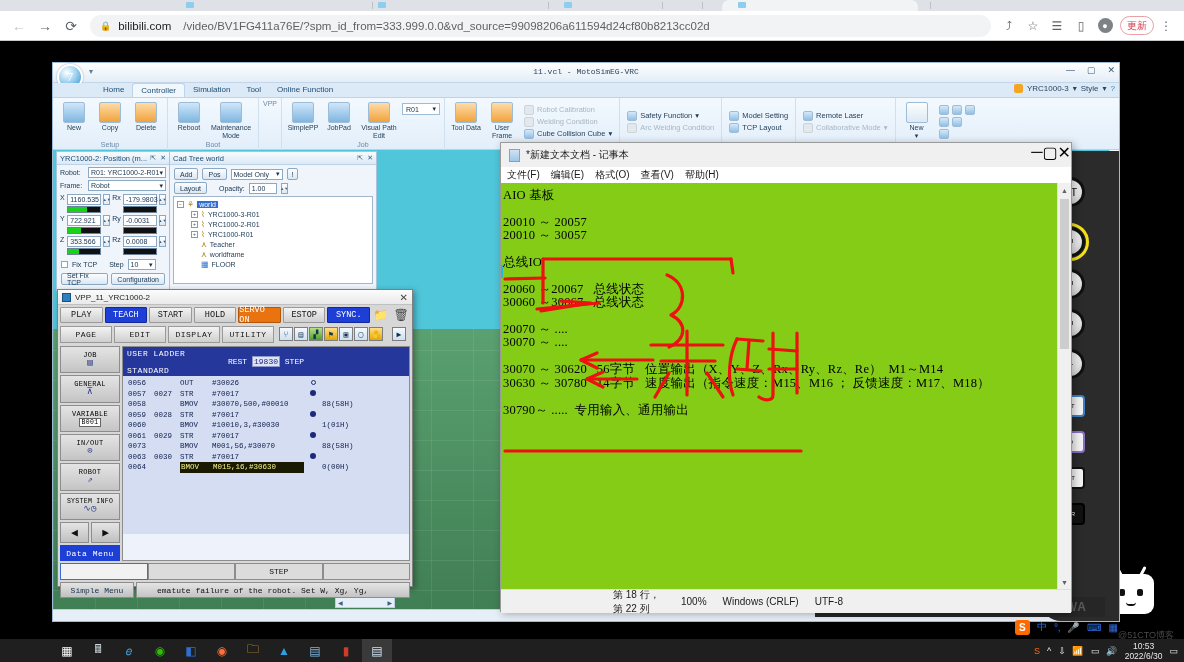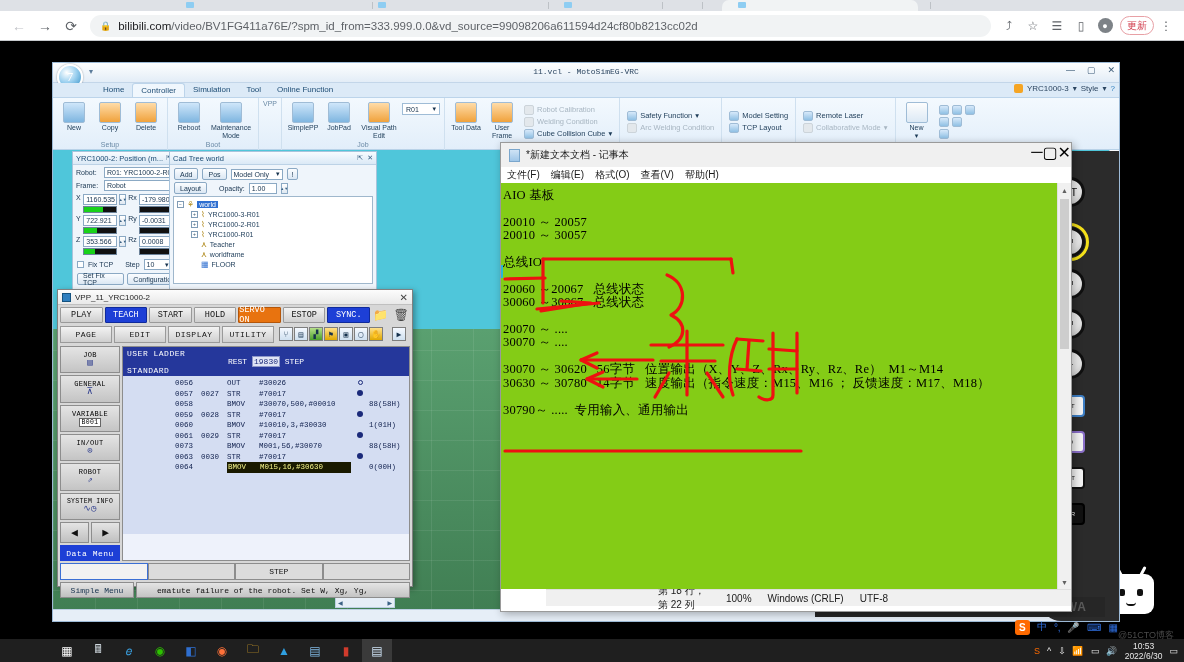--- a/index.html
+++ b/index.html
@@ -36,21 +36,21 @@
     color: #5f6368; font-size: 14px; border-radius: 13px; flex: none;
   }
   .nav-btn.disabled { color: #c0c3c7; }
   .omnibox {
     flex: 1; height: 22px; background: #f1f3f4; border-radius: 11px;
     display: flex; align-items: center; padding: 0 10px; margin: 0 6px;
     font-size: 11.5px; color: #202124; overflow: hidden; white-space: nowrap;
   }
   .lock-icon { margin-right: 7px; font-size: 9px; color: #5f6368; }
   .omnibox .host { color: #202124; }
-  .omnibox .rest { color: #5f6368; }
+  .omnibox .rest { color: #5f6368; padding-left: 12px; }
   .tb-icon {
     width: 24px; height: 24px; display: flex; align-items: center; justify-content: center;
     font-size: 12px; color: #5f6368; flex: none;
   }
   .update-pill {
     border: 1px solid #e8a0a5; border-radius: 11px; height: 19px;
     display: flex; align-items: center; padding: 0 6px; color: #d0394a;
     font-size: 10px; margin-left: 3px; flex: none;
   }
   .avatar-circle {
@@ -240,21 +240,21 @@
     display:flex;align-items:center;justify-content:center;font-size:11px;color:#111;}
   .mainmenu { height: 16px; background: #1d3fd6; color: #fff; font-size: 8px;
     display: flex; align-items: center; justify-content: center; letter-spacing:.5px; }
   .vpp-screen { flex: 1; margin: 0 2px 0 2px; background: #eef2fb; border: 1px solid #8d8d8d; }
   .lad-head { background: #25379b; color: #fff; padding: 2px 4px 1px; }
   .lad-h1 { font-size: 8px; letter-spacing: .5px; }
   .lad-rest { font-size: 8px; text-align: center; margin-top: -1px; }
   .lad-rest b { background: #dfe4f5; color: #1b2a7a; font-weight: normal; padding: 0 1px; border: 1px solid #8d97c9;}
   .lad-std { font-size: 8px; letter-spacing: .5px; }
   .lad-body { background: #d4ddf2; padding: 2px 0 0 0; height: 158px; }
-  .lad-row { display: flex; font-size: 7.5px; color: #10204e; line-height: 10.5px; padding-left: 5px; justify-content: flex-end;}
+  .lad-row { display: flex; font-size: 7.5px; color: #10204e; line-height: 10.5px; padding-left: 5px;}
   .lad-row .c1 { width: 26px; }
   .lad-row .c2 { width: 26px; }
   .lad-row .c3 { width: 32px; }
   .lad-row .c4 { width: 92px; }
   .lad-row .c5 { width: 18px; text-align:center;}
   .lad-row .c6 { width: 40px; }
   .lad-row.sel .hl { background: #1a1a00; color: #f5f58a; padding: 0 1px; display: inline-block; }
   .dot { display:inline-block; width:6px;height:6px;border-radius:50%; background:#1b2a7a;}
   .dot.open { background: transparent; border: 1px solid #1b2a7a; width:5px;height:5px;}
   .vpp-bottom { display: flex; margin: 2px; height: 17px; gap: 0; }
@@ -281,22 +281,22 @@
   .np-canvas { position: relative; height: 406px; background: #84cc16; overflow: hidden; border-top: 0; }
   .np-text {
     position: absolute; left: 2px; top: 6px; right: 14px;
     font-family: "Liberation Serif", serif; font-size: 12.5px; color: #000; line-height: 13.4px;
     white-space: pre; letter-spacing: .2px;
   }
   .np-caret { position: absolute; left: 0px; top: 82px; width: 2px; height: 13px; background: #29b6d8; }
   .np-scroll { position: absolute; right: 0; top: 0; bottom: 0; width: 14px; background: #f0f0f0; border-left: 1px solid #e0e0e0;}
   .np-scroll .arw { height: 14px; display:flex;align-items:center;justify-content:center;font-size:7px;color:#606060;}
   .np-scroll .thumb { position:absolute; left:2px; right:2px; top:16px; height: 150px; background:#cdcdcd; }
-  .np-status { height: 17px; background: #f0f0f0; border-top: 1px solid #dfdfdf; display: flex; align-items: center;
-    font-size: 10px; color: #1a1a1a; margin-left: 45px; }
+  .np-status { height: 24px; background: #f0f0f0; border-top: 1px solid #dfdfdf; display: flex; align-items: center;
+    font-size: 10px; color: #1a1a1a; }
   .np-status .seg { padding-left: 16px; }
   .np-status .seg.pos { width: 164px; text-align: left; padding-left: 112px;}
   .np-status .grip { margin-left: auto; width: 14px; height: 14px; }
 
   
   #ann { position: absolute; left: 0; top: 0; width: 572px; height: 470px; pointer-events: none; }
 
   
   #pendant-photo {
     position: absolute; right: 0px; top: 88px; width: 78px; height: 470px;
@@ -594,21 +594,21 @@
         <div class="ms-statusbar">
           <span></span>
         </div>
       </div>
 
       <div class="ms-vscroll">
         <div class="a">▲</div>
         <div class="t"></div>
       </div>
 
-      <div class="dock-panel" style="left:19px; top:88px; width:114px; height:140px;">
+      <div class="dock-panel" style="left:3px; top:88px; width:114px; height:140px;">
         <div class="dock-title">
           <span>YRC1000-2: Position (m...</span>
           <span class="ctrls">
               <span>⇱</span>
               <span>✕</span>
             </span>
         </div>
         <div class="fld-row">
           <span class="fld-lbl">Robot:</span>
           <span class="combo" style="width:78px">

